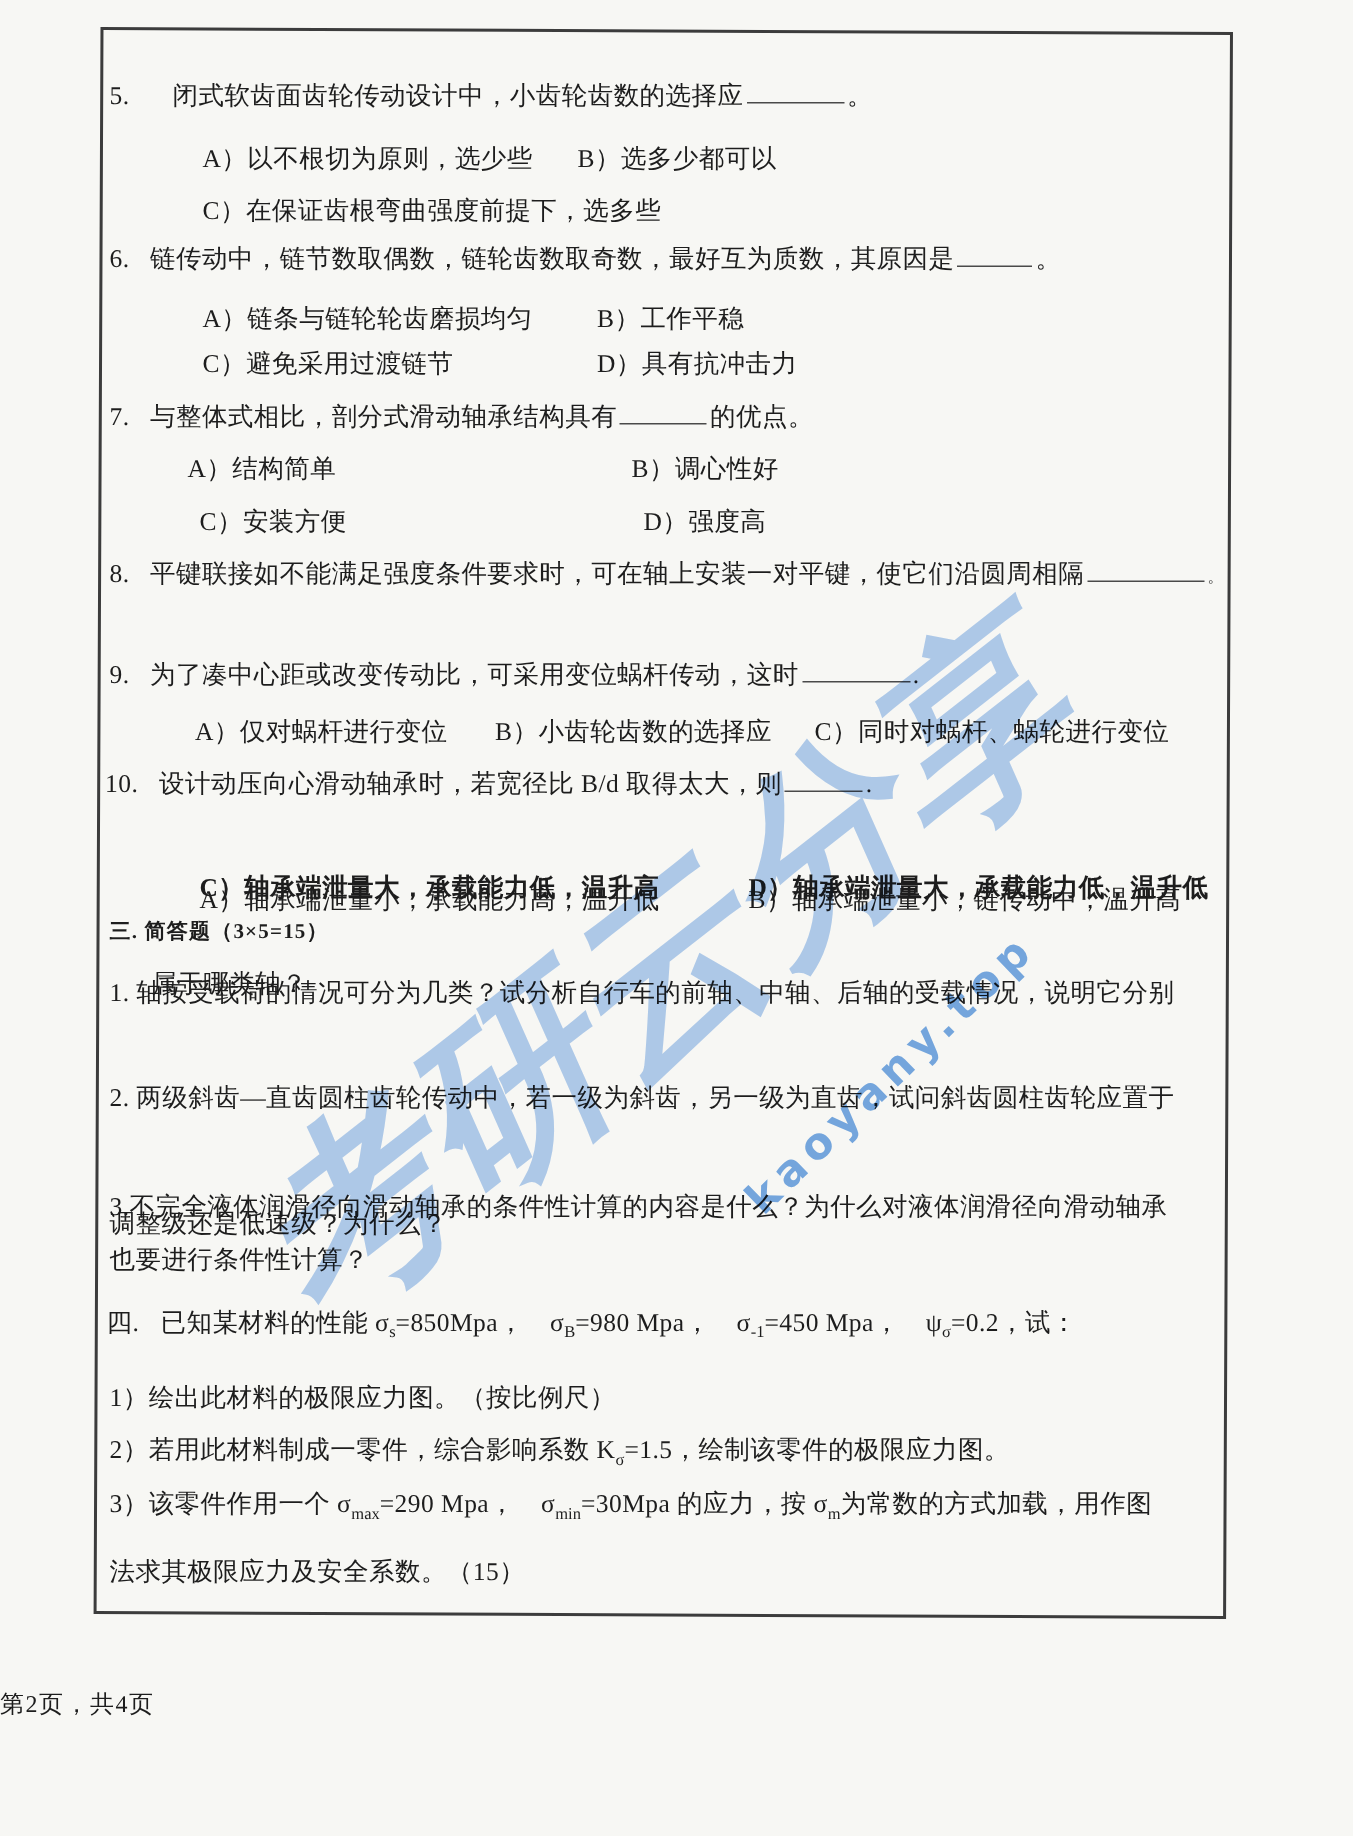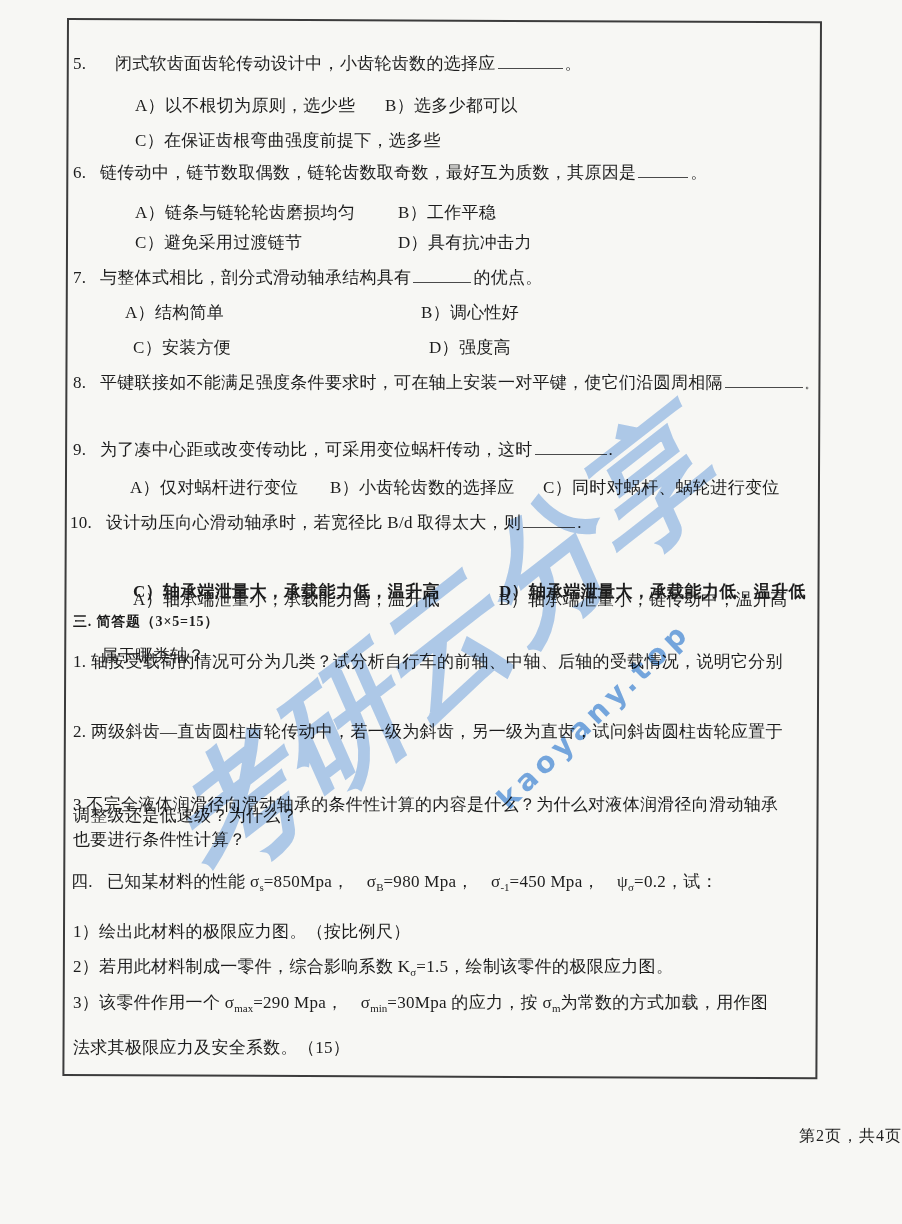--- a/index.html
+++ b/index.html
@@ -16,21 +16,21 @@
   }
   .line{position:absolute;white-space:nowrap;line-height:23px;height:23px;letter-spacing:0.3px;}
   .num-wide{display:inline-block;width:42px;}
   .num-mid{display:inline-block;width:27px;}
   .num-q10{display:inline-block;width:36px;}
   .num-s4{display:inline-block;width:36px;}
   .blank{display:inline-block;border-bottom:1.4px solid #4a4a4a;height:15px;vertical-align:baseline;margin:0 2px;}
   .col{display:inline-block;}
   .title{font-weight:bold;font-size:14px;letter-spacing:0.8px;}
   sub{font-size:11px;letter-spacing:0;}
-  .footer{position:absolute;left:0;width:902px;text-align:right;font-size:16px;letter-spacing:1px;}
+  .footer{position:absolute;left:0;width:902px;text-align:left;font-size:16px;letter-spacing:1px;}
   .wm{position:absolute;mix-blend-mode:multiply;pointer-events:none;}
   .wm-chars{
     left:101px;top:580px;width:680px;height:140px;line-height:140px;
     transform:rotate(-38deg);
     font-size:130px;font-weight:bold;font-style:italic;
     color:rgba(128,175,233,0.60);letter-spacing:0px;white-space:nowrap;
     text-align:center;
   }
   .wm-url{
     left:464px;top:692px;width:270px;height:36px;line-height:36px;

